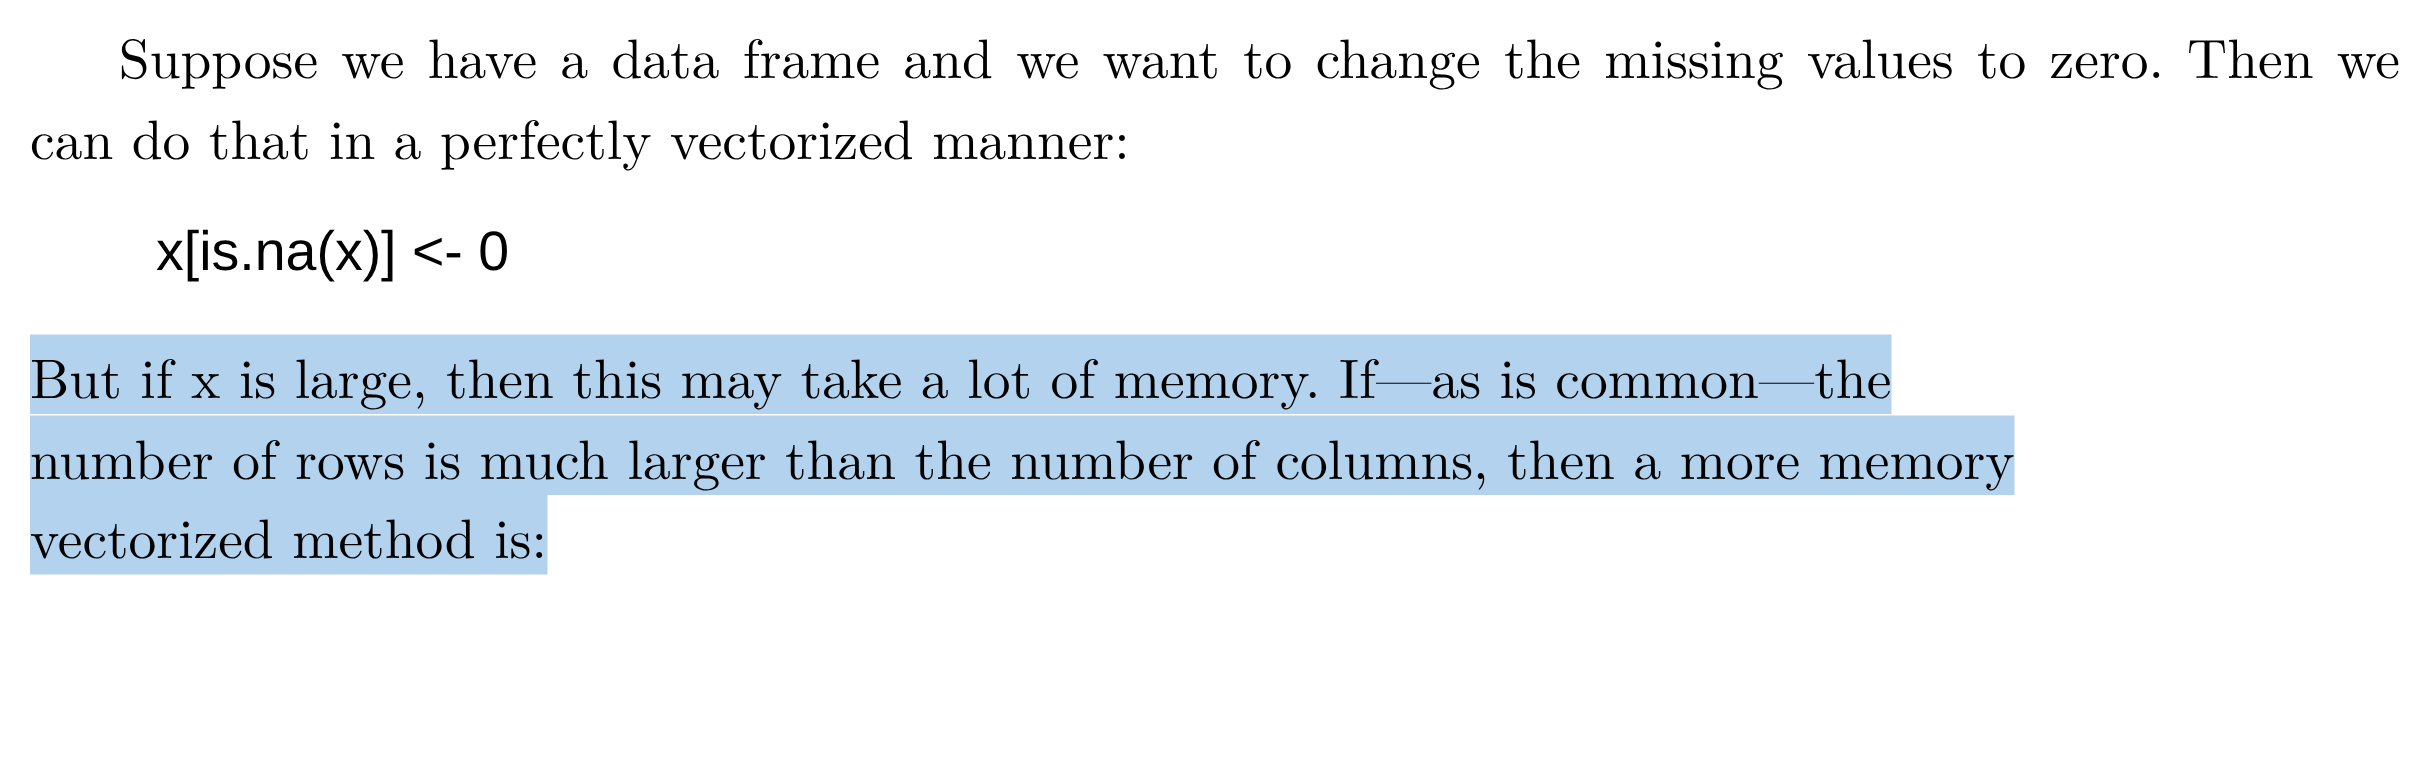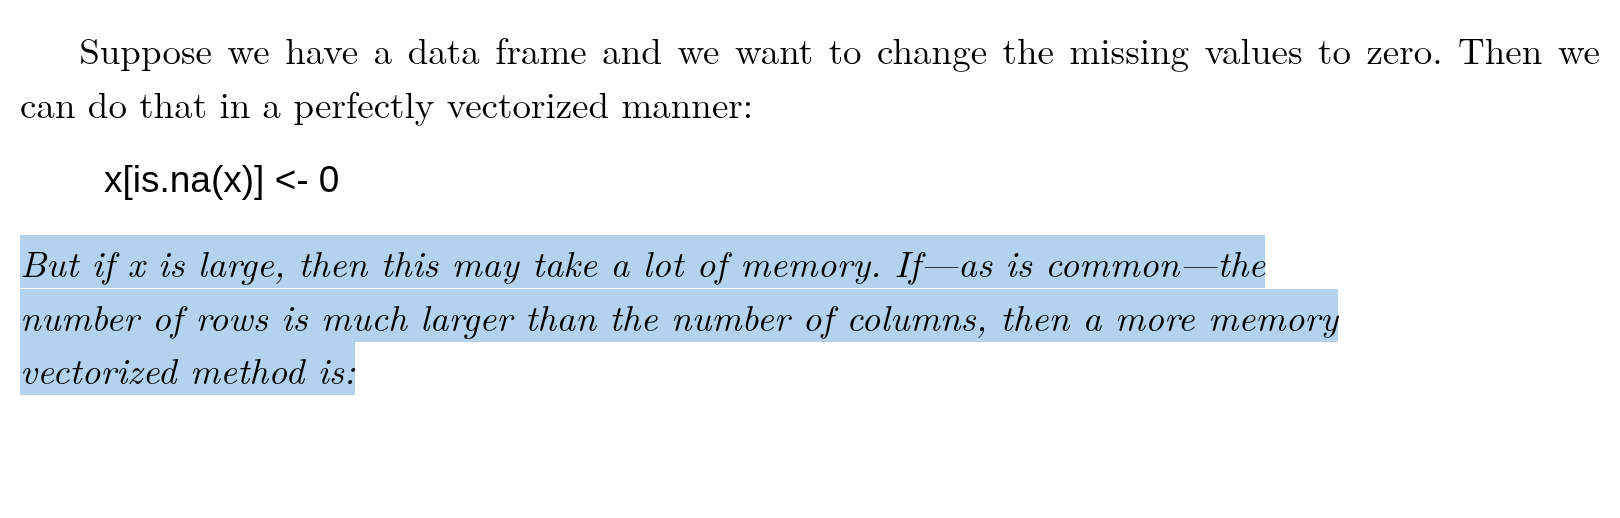--- a/index.html
+++ b/index.html
@@ -8,21 +8,21 @@
     background: #ffffff;
   }
   .page {
     width: 1620px;
     height: 499px;
     background: #ffffff;
     color: #000000;
     font-family: "Latin Modern Roman", "CMU Serif", "Computer Modern", Georgia, "Times New Roman", serif;
     font-size: 37px;
     line-height: 1.45;
-    padding: 22px 20px 20px 20px;
+    padding: 10px 20px 20px 20px;
     box-sizing: border-box;
     position: relative;
   }
   .para {
     margin: 0 0 24px 0;
     text-align: justify;
   }
   .indent {
     display: inline-block;
     width: 1.6em;
@@ -33,21 +33,20 @@
     white-space: pre;
     margin: 0 0 28px 0;
     padding-left: 84px;
   }
   .hl {
     background: #b2d2ee;
   }
   .para2 {
     margin: 0 0 24px 0;
     text-align: justify;
-    font-style: italic;
   }
 </style>
 </head>
 <body>
 
 <div class="page">
 
   <p class="para"><span class="indent"></span><span>Suppose we have a data frame and we want to change the missing values to zero. Then we can do that in a perfectly vectorized manner:</span></p>
 
   <div class="code-block"><span>x[is.na(x)] &lt;- 0</span></div>

